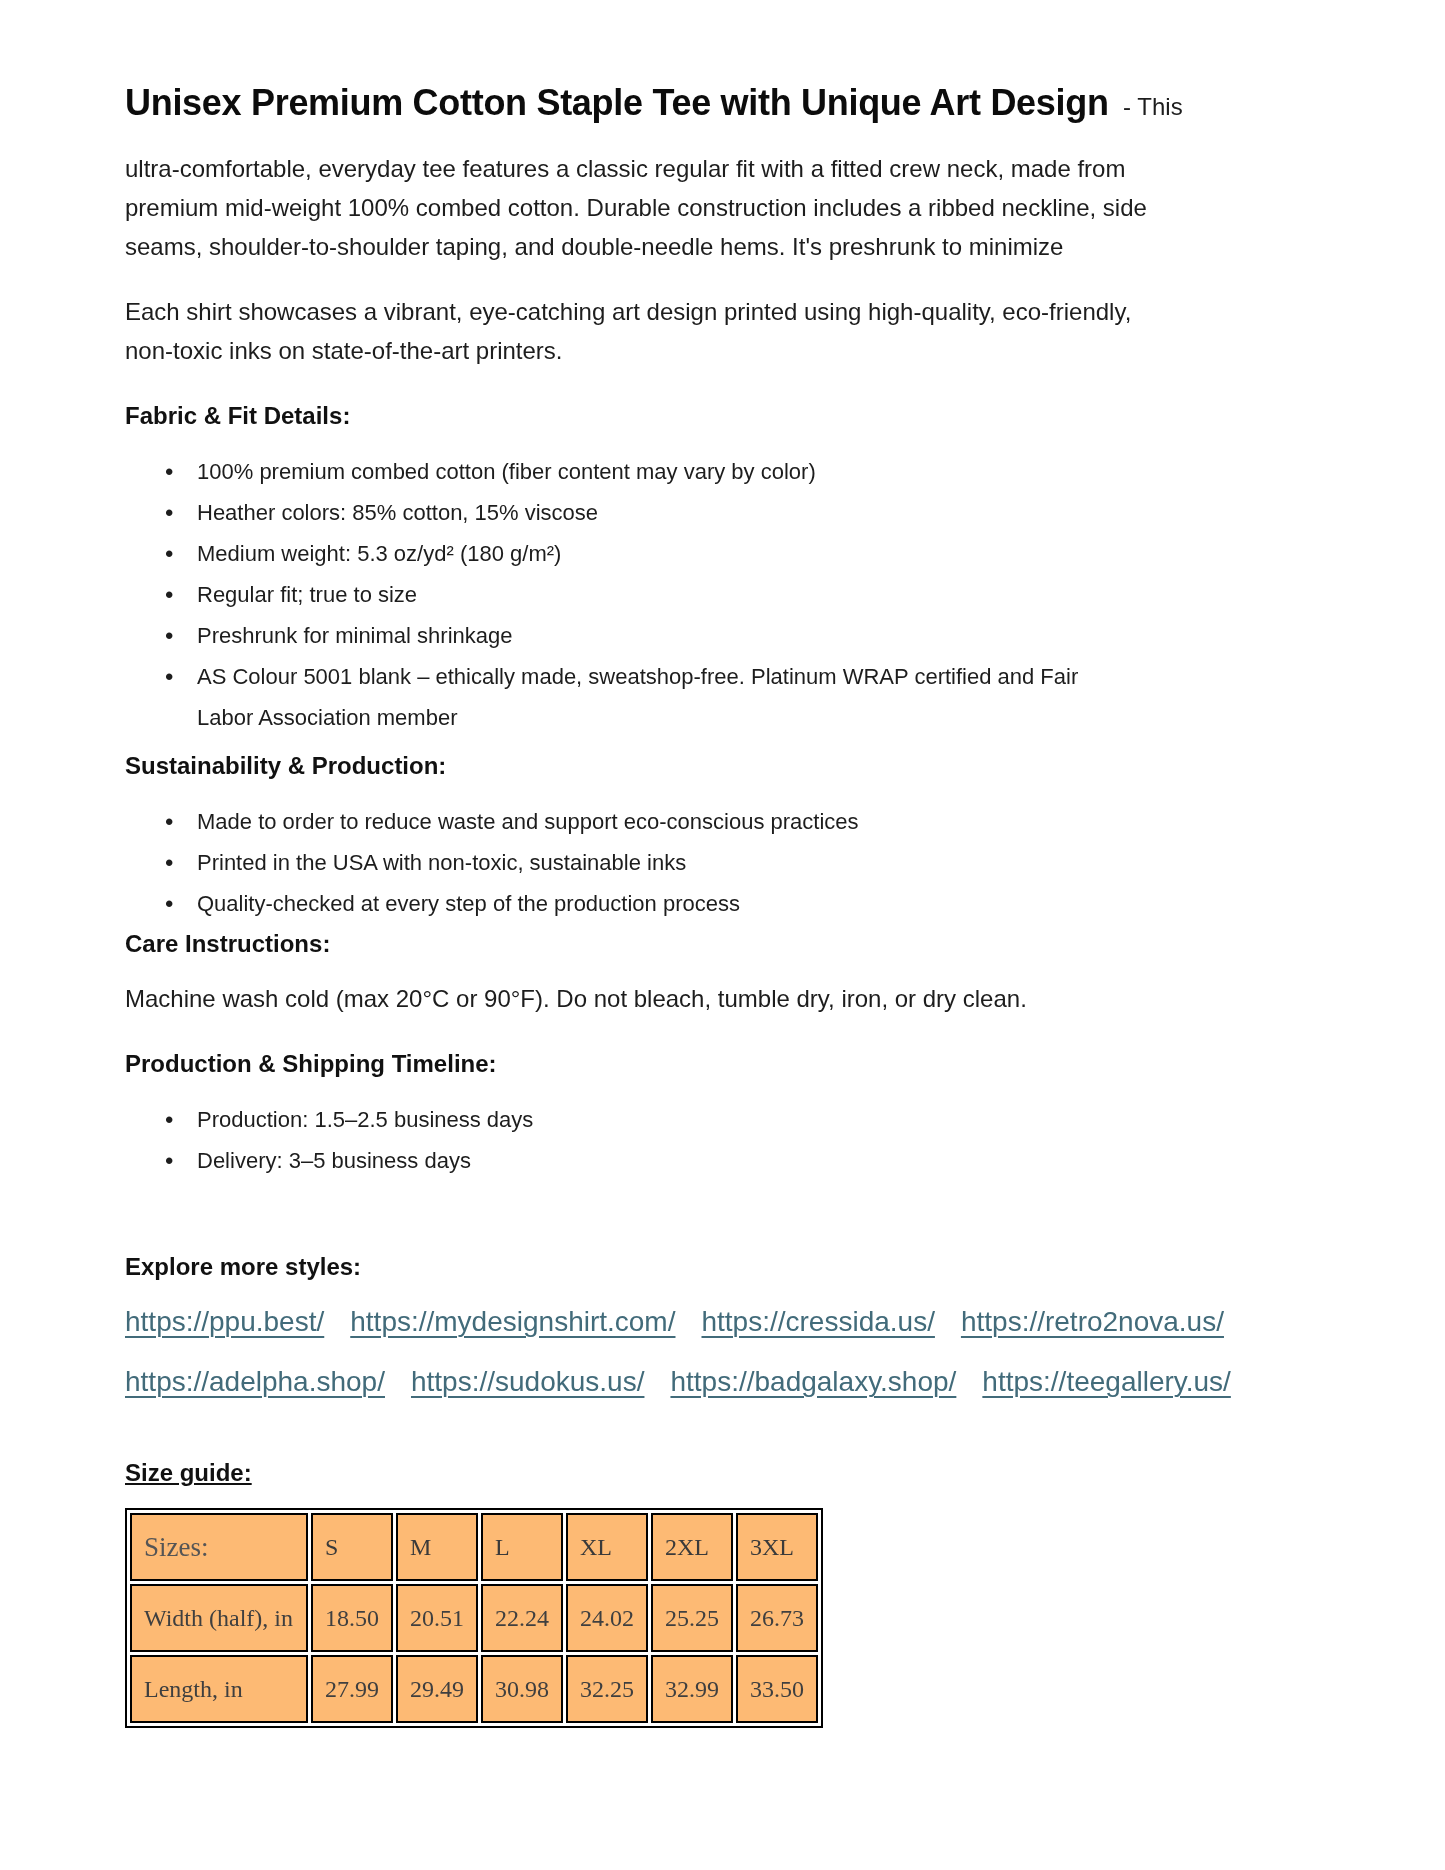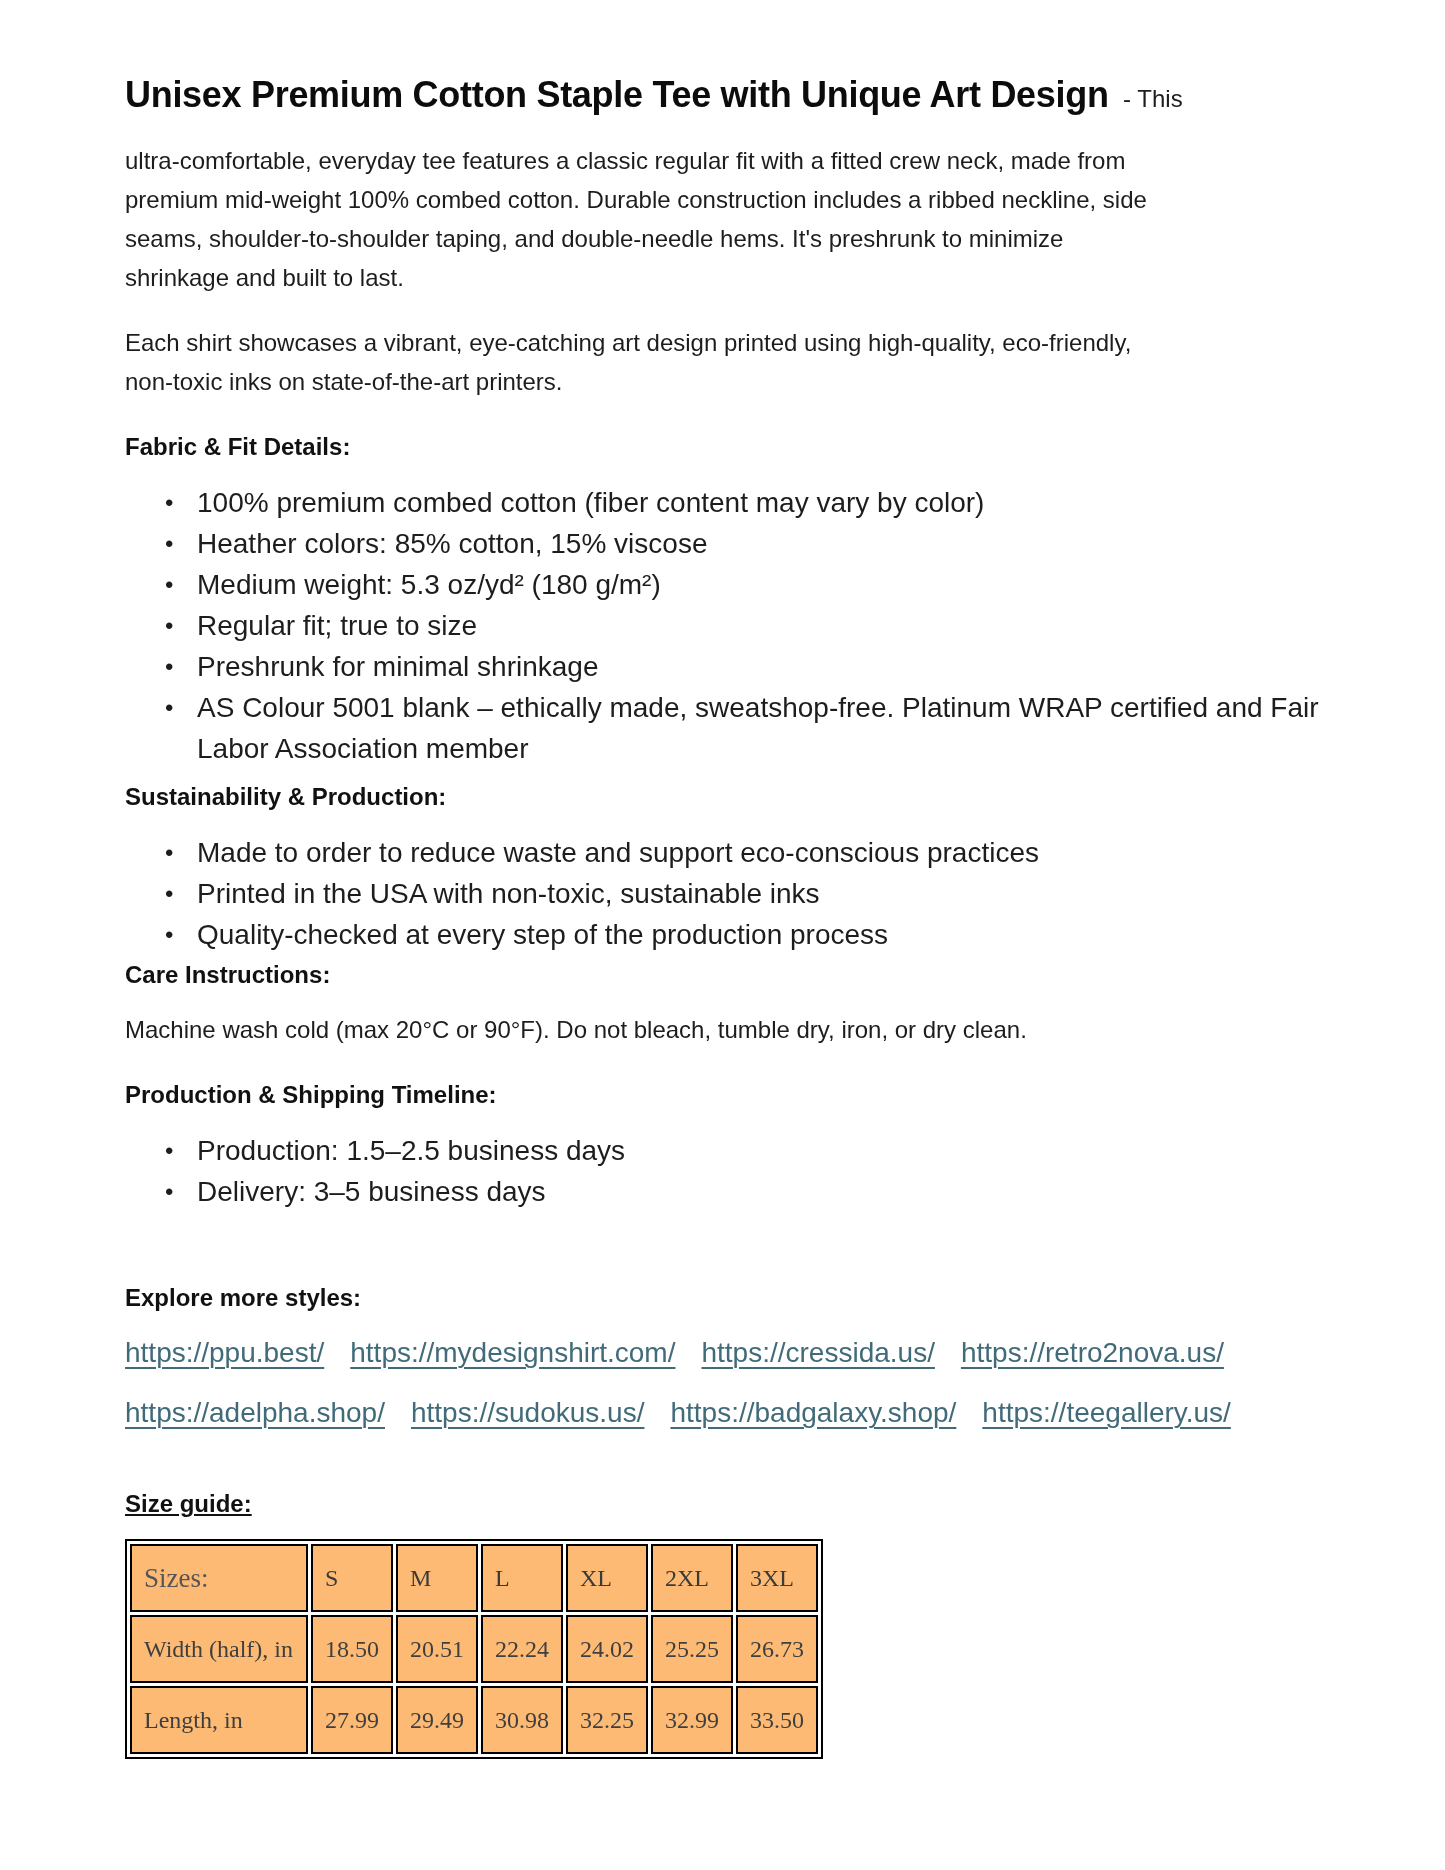--- a/index.html
+++ b/index.html
@@ -5,21 +5,21 @@
   html, body { margin: 0; padding: 0; }
   body {
     width: 1445px; height: 1870px;
     background: #ffffff;
     font-family: "Liberation Sans", sans-serif;
     color: #1d1d1d;
     position: relative;
   }
   .content {
     position: absolute;
-    left: 125px; top: 4px;
+    left: 125px; top: 12px;
     width: 1215px;
   }
   .title-line { margin: 68px 0 16px 0; line-height: 46px; white-space: nowrap; }
   .doc-title { font-size: 36px; font-weight: bold; color: #0c0c0c; letter-spacing: -0.3px; }
   .title-suffix { font-size: 24px; font-weight: normal; color: #1d1d1d; margin-left: 10px; }
 
   .para { margin: 0 0 26px 0; }
   .pline { font-size: 24px; line-height: 39px; }
 
   .sec-heading {
@@ -28,21 +28,21 @@
   }
   .mt0  { margin-top: 0; }
   .mt8  { margin-top: 8px; }
   .mt38 { margin-top: 48px; text-decoration: underline; }
   .mt66 { margin-top: 66px; }
 
   ul.bullets { list-style: none; margin: 0 0 0 0; padding: 0; }
   ul.bullets li {
     position: relative;
     padding-left: 72px;
-    font-size: 28px; line-height: 41px;
+    font-size: 22px; line-height: 41px;
   }
   ul.bullets li::before {
     content: "\2022";
     position: absolute; left: 40px; top: 0;
     font-size: 24px; line-height: 41px; color: #1d1d1d;
   }
   .list-block { margin-bottom: 0; }
 
   .links-row { margin: 0 0 17px 0; line-height: 39px; }
   .links-row a {
@@ -81,21 +81,20 @@
 
   <div class="title-line">
     <span class="doc-title">Unisex Premium Cotton Staple Tee with Unique Art Design</span>
     <span class="title-suffix">- This</span>
   </div>
 
   <div class="para">
     <div class="pline">ultra-comfortable, everyday tee features a classic regular fit with a fitted crew neck, made from</div>
     <div class="pline">premium mid-weight 100% combed cotton. Durable construction includes a ribbed neckline, side</div>
     <div class="pline">seams, shoulder-to-shoulder taping, and double-needle hems. It's preshrunk to minimize</div>
-    <div class="pline">shrinkage and built to last.</div>
   </div>
 
   <div class="para">
     <div class="pline">Each shirt showcases a vibrant, eye-catching art design printed using high-quality, eco-friendly,</div>
     <div class="pline">non-toxic inks on state-of-the-art printers.</div>
   </div>
 
   <div class="sec-heading">Fabric &amp; Fit Details:</div>
   <ul class="bullets list-block">
     <li>

